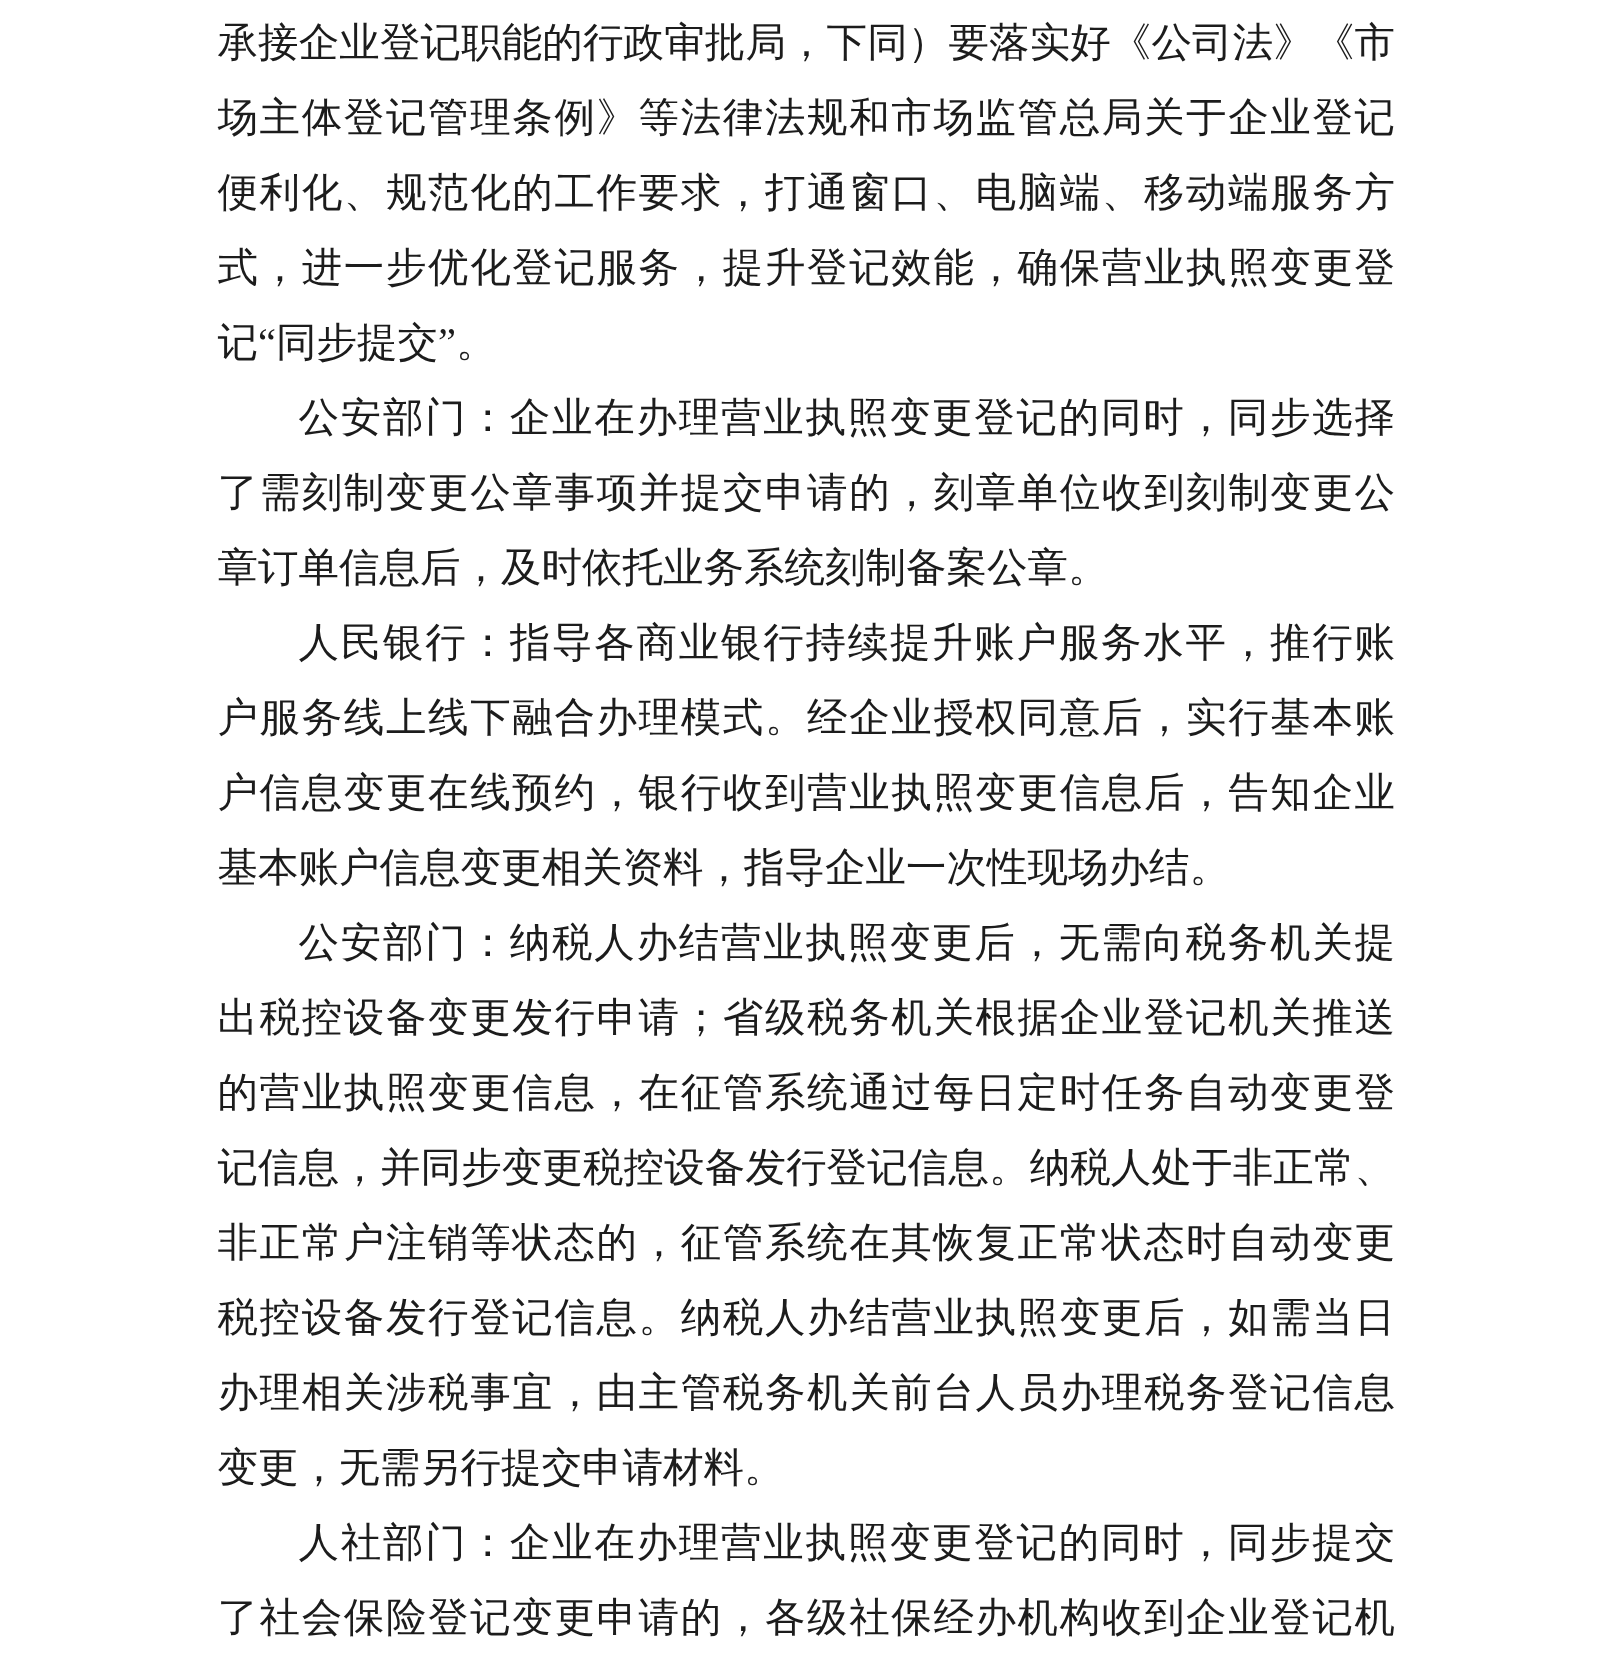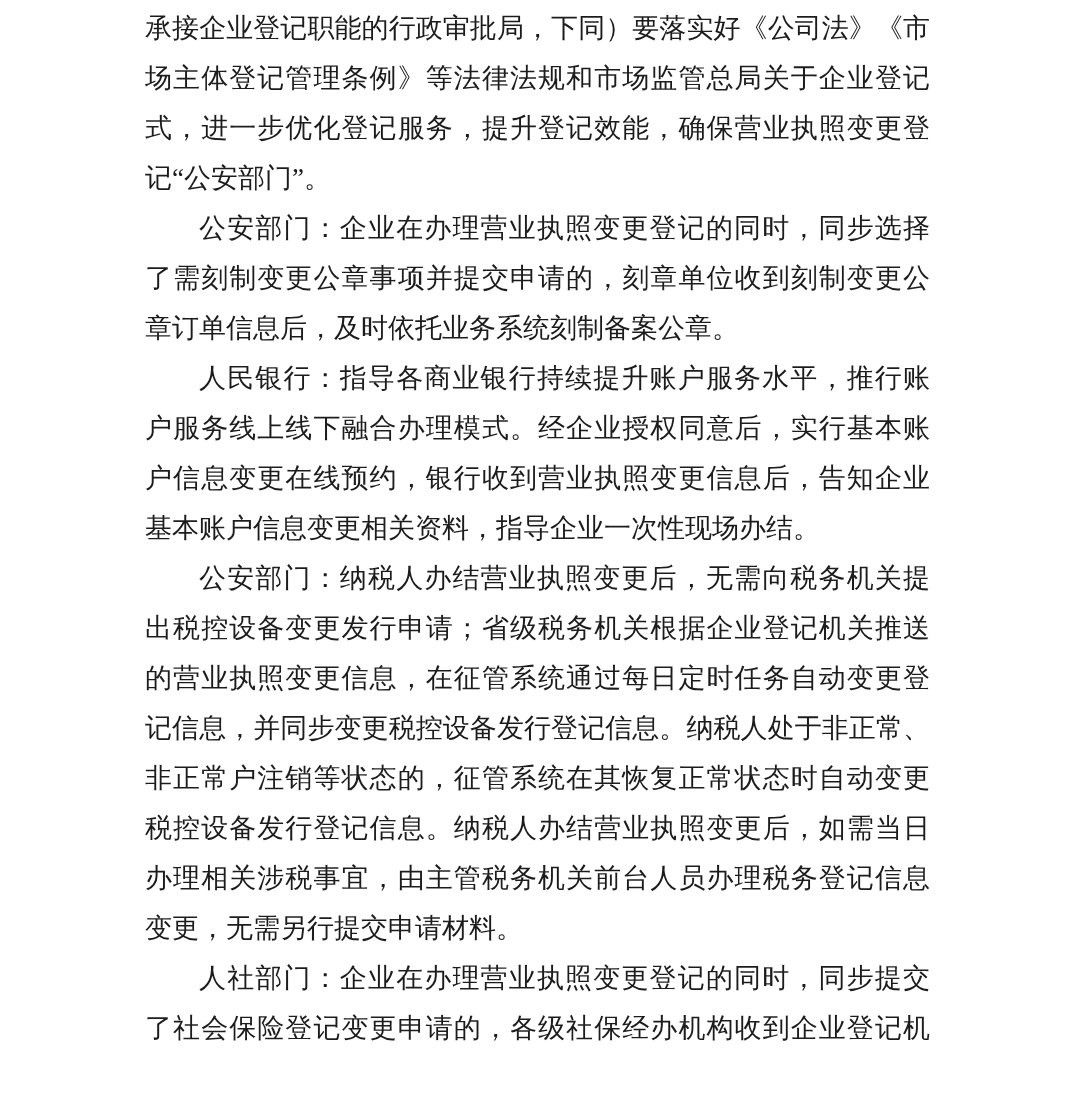--- a/index.html
+++ b/index.html
@@ -44,22 +44,23 @@
     font-weight: 400;
   }
 </style>
 </head>
 <body>
 
 <div class="page">
   <div class="doc-body">
       <div class="line justify">承接企业登记职能的行政审批局，下同）要落实好《公司法》《市</div>
       <div class="line justify">场主体登记管理条例》等法律法规和市场监管总局关于企业登记</div>
+      <div class="line justify">便利化、规范化的工作要求，打通窗口、电脑端、移动端服务方</div>
       <div class="line justify">式，进一步优化登记服务，提升登记效能，确保营业执照变更登</div>
-      <div class="line">记“公安部门”。</div>
+      <div class="line">记“同步提交”。</div>
       <div class="line justify indent"><span class="lead">公安部门：</span>企业在办理营业执照变更登记的同时，同步选择</div>
       <div class="line justify">了需刻制变更公章事项并提交申请的，刻章单位收到刻制变更公</div>
       <div class="line">章订单信息后，及时依托业务系统刻制备案公章。</div>
       <div class="line justify indent"><span class="lead">人民银行：</span>指导各商业银行持续提升账户服务水平，推行账</div>
       <div class="line justify">户服务线上线下融合办理模式。经企业授权同意后，实行基本账</div>
       <div class="line justify">户信息变更在线预约，银行收到营业执照变更信息后，告知企业</div>
       <div class="line">基本账户信息变更相关资料，指导企业一次性现场办结。</div>
       <div class="line justify indent"><span class="lead">公安部门：</span>纳税人办结营业执照变更后，无需向税务机关提</div>
       <div class="line justify">出税控设备变更发行申请；省级税务机关根据企业登记机关推送</div>
       <div class="line justify">的营业执照变更信息，在征管系统通过每日定时任务自动变更登</div>

